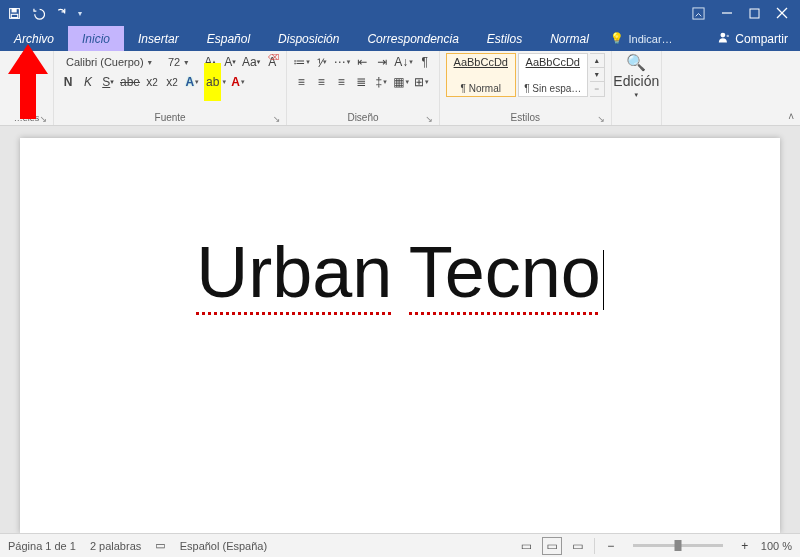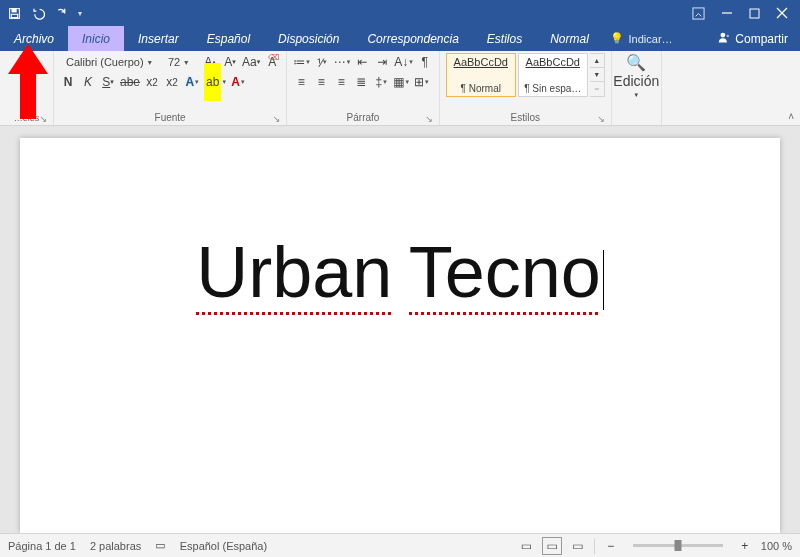--- a/index.html
+++ b/index.html
@@ -236,21 +236,21 @@
         <span class="btn">≡</span>
         <span class="btn">≡</span>
         <span class="btn">≡</span>
         <span class="btn">≣</span>
         <span class="btn drop">‡</span>
         <span class="btn drop">▦</span>
         <span class="btn drop">⊞</span>
       </div>
     </div>
     <div class="group-label">
-      <span>Párrafo</span><span class="lau">↘</span>
+      <span>Diseño</span><span class="lau">↘</span>
     </div>
   </div>
 
   <div class="group">
     <div class="group-body" style="flex-direction:row;align-items:flex-start;">
       <div class="stylecard sel">
         <span class="samp">AaBbCcDd</span>
         <span>¶ Normal</span>
       </div>
       <div class="stylecard">

